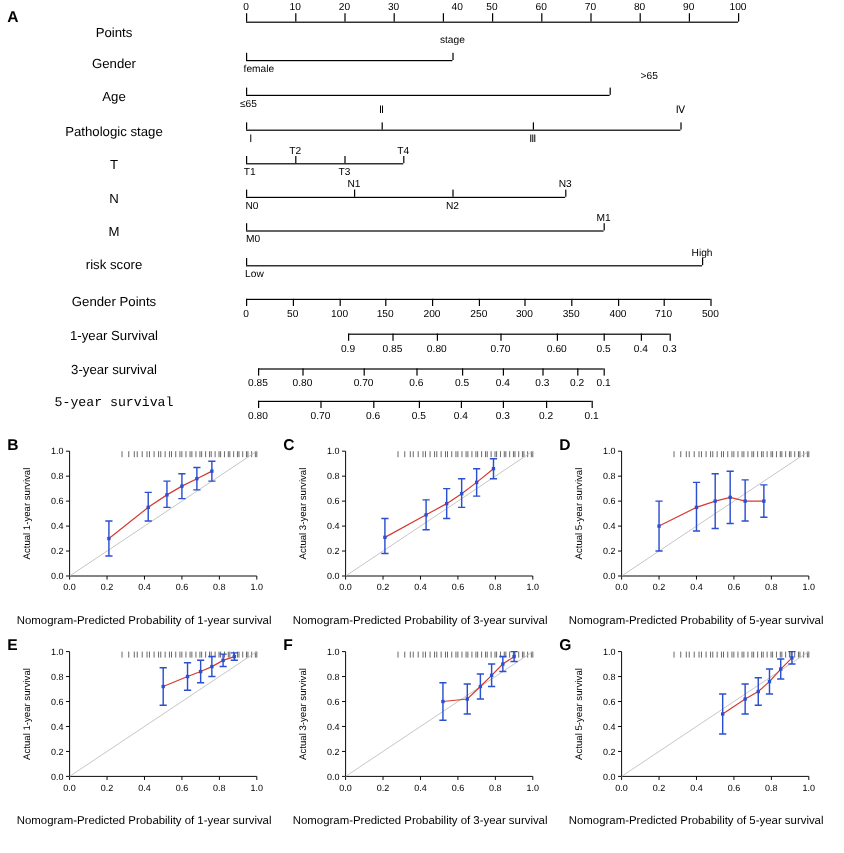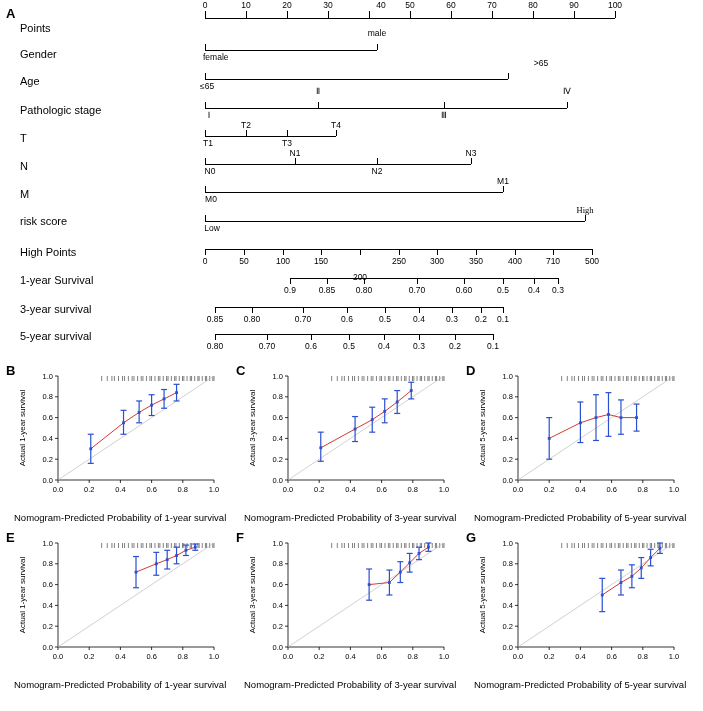--- a/index.html
+++ b/index.html
@@ -1,20 +1,20 @@
 <!DOCTYPE html>
 <html><head>
 <meta charset="utf-8">
 <style>
   html,body{margin:0;padding:0;}
   body{width:703px;height:711px;background:#ffffff;font-family:"Liberation Sans",sans-serif;color:#000;position:relative;overflow:hidden;}
   .panel-letter{position:absolute;font-size:13px;font-weight:bold;font-family:"Liberation Sans",sans-serif;}
   
   #nomogram{position:absolute;left:0;top:0;width:703px;height:360px;}
-  .nom-row-label{position:absolute;font-size:11px;text-align:left;white-space:nowrap;}
+  .nom-row-label{position:absolute;font-size:11px;text-align:center;white-space:nowrap;}
   .axis{position:absolute;height:1px;background:#000;}
   .tick{position:absolute;width:1px;background:#000;}
   .tick-lab{position:absolute;font-size:8.5px;transform:translateX(-50%);white-space:nowrap;}
   .val-lab{position:absolute;font-size:8.5px;white-space:nowrap;}
   .val-lab.ctr{transform:translateX(-50%);}
   
   .calib{position:absolute;}
   .calib svg{display:block;}
   .cap{position:absolute;font-size:9.5px;text-align:center;white-space:nowrap;}
 </style>
@@ -32,24 +32,24 @@
 <div id="nomogram">
 
   <div class="nom-row-label" style="left:20px;top:22px;width:150px;">Points</div>
   <div class="nom-row-label" style="left:20px;top:48px;width:150px;">Gender</div>
   <div class="nom-row-label" style="left:20px;top:75px;width:150px;">Age</div>
   <div class="nom-row-label" style="left:20px;top:104px;width:150px;">Pathologic stage</div>
   <div class="nom-row-label" style="left:20px;top:132px;width:150px;">T</div>
   <div class="nom-row-label" style="left:20px;top:160px;width:150px;">N</div>
   <div class="nom-row-label" style="left:20px;top:188px;width:150px;">M</div>
   <div class="nom-row-label" style="left:20px;top:215px;width:150px;">risk score</div>
-  <div class="nom-row-label" style="left:20px;top:246px;width:150px;">High Points</div>
+  <div class="nom-row-label" style="left:20px;top:246px;width:150px;">Gender Points</div>
   <div class="nom-row-label" style="left:20px;top:274px;width:150px;">1-year Survival</div>
   <div class="nom-row-label" style="left:20px;top:303px;width:150px;">3-year survival</div>
-  <div class="nom-row-label" style="left:20px;top:330px;width:150px;">5-year survival</div>
+  <div class="nom-row-label" style="left:20px;top:330px;width:150px;font-family:Liberation Mono, monospace;">5-year survival</div>
 
   <div class="axis" style="left:205px;top:18px;width:410px;"></div>
   <div class="tick" style="left:205px;top:11px;height:7px;"></div>
   <div class="tick" style="left:246px;top:11px;height:7px;"></div>
   <div class="tick" style="left:287px;top:11px;height:7px;"></div>
   <div class="tick" style="left:328px;top:11px;height:7px;"></div>
   <div class="tick" style="left:369px;top:11px;height:7px;"></div>
   <div class="tick" style="left:410px;top:11px;height:7px;"></div>
   <div class="tick" style="left:451px;top:11px;height:7px;"></div>
   <div class="tick" style="left:492px;top:11px;height:7px;"></div>
@@ -65,21 +65,21 @@
   <div class="tick-lab" style="left:451px;top:0px;">60</div>
   <div class="tick-lab" style="left:492px;top:0px;">70</div>
   <div class="tick-lab" style="left:533px;top:0px;">80</div>
   <div class="tick-lab" style="left:574px;top:0px;">90</div>
   <div class="tick-lab" style="left:615px;top:0px;">100</div>
 
   <div class="axis" style="left:205px;top:50px;width:172px;"></div>
   <div class="tick" style="left:205px;top:44px;height:6px;"></div>
   <div class="tick" style="left:377px;top:44px;height:6px;"></div>
   <div class="val-lab" style="left:203px;top:52px;">female</div>
-  <div class="val-lab ctr" style="left:377px;top:28px;">male</div>
+  <div class="val-lab ctr" style="left:377px;top:28px;">stage</div>
 
   <div class="axis" style="left:205px;top:79px;width:303px;"></div>
   <div class="tick" style="left:205px;top:73px;height:6px;"></div>
   <div class="tick" style="left:508px;top:73px;height:6px;"></div>
   <div class="val-lab" style="left:200px;top:81px;">≤65</div>
   <div class="val-lab ctr" style="left:508px;top:58px;margin-left:33px;">&gt;65</div>
 
   <div class="axis" style="left:205px;top:108px;width:362px;"></div>
   <div class="tick" style="left:205px;top:102px;height:6px;"></div>
   <div class="tick" style="left:318px;top:102px;height:6px;"></div>
@@ -113,39 +113,39 @@
   <div class="axis" style="left:205px;top:192px;width:298px;"></div>
   <div class="tick" style="left:205px;top:186px;height:6px;"></div>
   <div class="tick" style="left:503px;top:186px;height:6px;"></div>
   <div class="val-lab ctr" style="left:211px;top:194px;">M0</div>
   <div class="val-lab ctr" style="left:503px;top:176px;">M1</div>
 
   <div class="axis" style="left:205px;top:221px;width:380px;"></div>
   <div class="tick" style="left:205px;top:215px;height:6px;"></div>
   <div class="tick" style="left:585px;top:215px;height:6px;"></div>
   <div class="val-lab ctr" style="left:212px;top:223px;">Low</div>
-  <div class="val-lab ctr" style="left:585px;top:205px;font-family:Liberation Serif, serif;">High</div>
+  <div class="val-lab ctr" style="left:585px;top:205px;">High</div>
 
   <div class="axis" style="left:205px;top:249px;width:387px;"></div>
   <div class="tick" style="left:205px;top:249px;height:6px;"></div>
   <div class="tick" style="left:244px;top:249px;height:6px;"></div>
   <div class="tick" style="left:283px;top:249px;height:6px;"></div>
   <div class="tick" style="left:321px;top:249px;height:6px;"></div>
   <div class="tick" style="left:360px;top:249px;height:6px;"></div>
   <div class="tick" style="left:399px;top:249px;height:6px;"></div>
   <div class="tick" style="left:437px;top:249px;height:6px;"></div>
   <div class="tick" style="left:476px;top:249px;height:6px;"></div>
   <div class="tick" style="left:515px;top:249px;height:6px;"></div>
   <div class="tick" style="left:553px;top:249px;height:6px;"></div>
   <div class="tick" style="left:592px;top:249px;height:6px;"></div>
   <div class="tick-lab" style="left:205px;top:256px;">0</div>
   <div class="tick-lab" style="left:244px;top:256px;">50</div>
   <div class="tick-lab" style="left:283px;top:256px;">100</div>
   <div class="tick-lab" style="left:321px;top:256px;">150</div>
-  <div class="tick-lab" style="left:360px;top:256px;margin-top:16px;">200</div>
+  <div class="tick-lab" style="left:360px;top:256px;">200</div>
   <div class="tick-lab" style="left:399px;top:256px;">250</div>
   <div class="tick-lab" style="left:437px;top:256px;">300</div>
   <div class="tick-lab" style="left:476px;top:256px;">350</div>
   <div class="tick-lab" style="left:515px;top:256px;">400</div>
   <div class="tick-lab" style="left:553px;top:256px;">710</div>
   <div class="tick-lab" style="left:592px;top:256px;">500</div>
 
   <div class="axis" style="left:290px;top:278px;width:268px;"></div>
   <div class="tick" style="left:290px;top:278px;height:6px;"></div>
   <div class="tick" style="left:327px;top:278px;height:6px;"></div>

